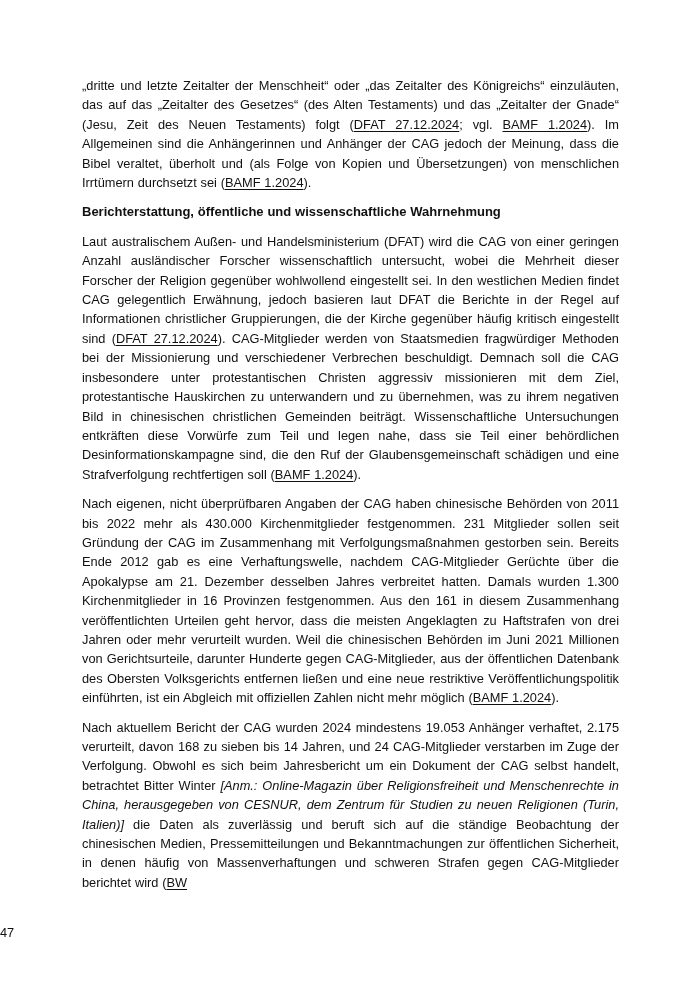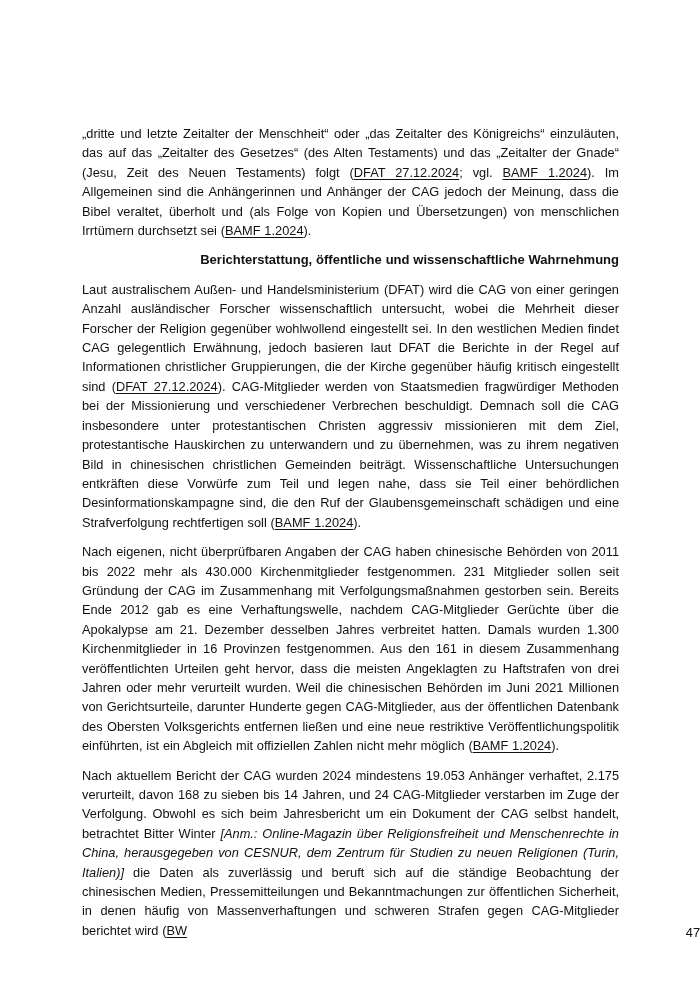--- a/index.html
+++ b/index.html
@@ -24,48 +24,47 @@
     position: absolute;
     left: 82px;
     top: 76px;
     width: 537px;
     font-size: 12.8px;
     line-height: 19.4px;
     text-align: justify;
     hyphens: auto;
     -webkit-hyphens: auto;
     word-spacing: 0.02em;
-    margin-top: 48px;
   }
   .content p {
     margin: 0 0 10px 0;
   }
   .content h2 {
     font-size: 13px;
     line-height: 19.4px;
     font-weight: bold;
     margin: 10px 0 10px 0;
-    text-align: right;
+    text-align: left;
     hyphens: none;
   }
   a.cite {
     color: inherit;
     text-decoration: underline;
     text-decoration-thickness: 1px;
     text-underline-offset: 2px;
   }
   em.annot {
     font-style: italic;
   }
   .page-number {
     position: absolute;
     left: 0;
     right: 0;
     top: 925px;
-    text-align: right;
+    text-align: left;
     font-size: 12.8px;
     color: #111111;
   }
 </style>
 </head>
 <body>
 
 <div class="page">
   <main class="content">
       <p><span>„dritte und letzte Zeitalter der Menschheit“ oder „das Zeitalter des Königreichs“ einzuläuten, das auf das „Zeitalter des Gesetzes“ (des Alten Testaments) und das „Zeitalter der Gnade“ (Jesu, Zeit des Neuen Testaments) folgt (</span><a class="cite" href="#">DFAT 27.12.2024</a><span>; vgl. </span><a class="cite" href="#">BAMF 1.2024</a><span>). Im Allgemeinen sind die Anhängerinnen und Anhänger der CAG jedoch der Meinung, dass die Bibel veraltet, überholt und (als Folge von Kopien und Übersetzungen) von menschlichen Irrtümern durchsetzt sei (</span><a class="cite" href="#">BAMF 1.2024</a><span>).</span></p>

